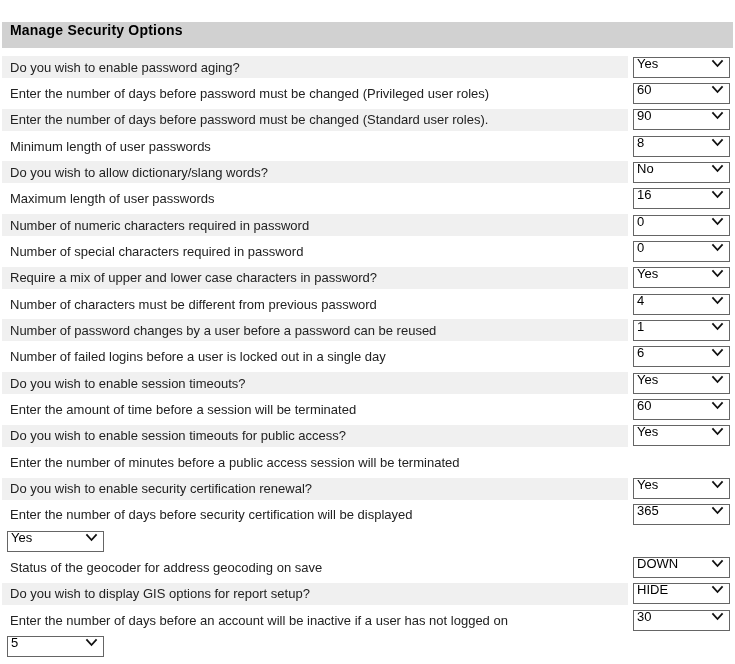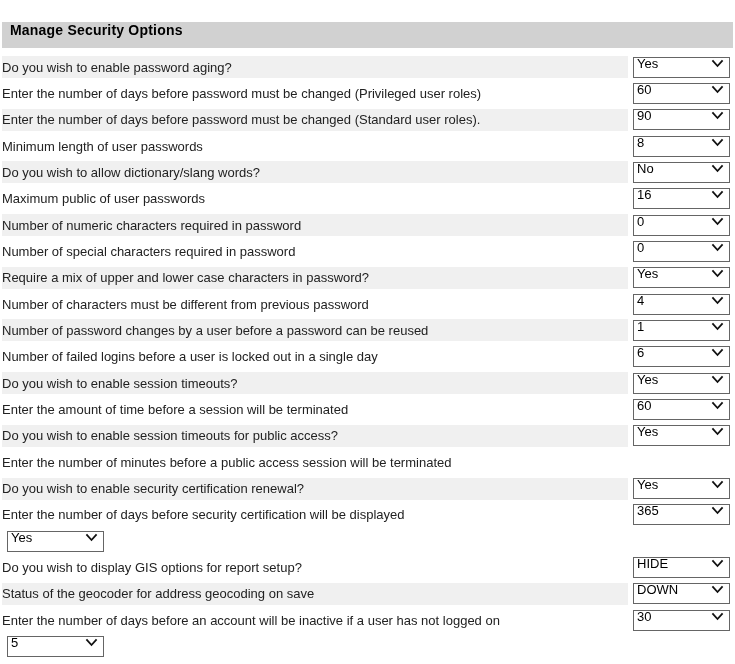--- a/index.html
+++ b/index.html
@@ -47,20 +47,21 @@
   }
   .row:nth-child(odd) .label-cell {
     background: #f0f0f0;
   }
   .label-cell {
     flex: 0 0 626px;
     height: 22px;
     display: flex;
     align-items: center;
     box-sizing: border-box;
+    padding-left: 8px;
     background: #ffffff;
   }
   .label-cell span {
     font-size: 13px;
     color: #222222;
     white-space: nowrap;
   }
   .select-box {
     margin-left: 5px;
     width: 97px;
@@ -149,21 +150,21 @@
     <div class="select-box">
       <span class="select-value">No</span>
       <svg class="chevron" width="13" height="9" viewBox="0 0 13 9">
         <polyline points="1.4,1.4 6.5,7 11.6,1.4" fill="none" stroke="#111111" stroke-width="1.8"></polyline>
       </svg>
     </div>
   </div>
 
   <div class="row">
     <div class="label-cell">
-      <span>Maximum public of user passwords</span>
+      <span>Maximum length of user passwords</span>
     </div>
     <div class="select-box">
       <span class="select-value">16</span>
       <svg class="chevron" width="13" height="9" viewBox="0 0 13 9">
         <polyline points="1.4,1.4 6.5,7 11.6,1.4" fill="none" stroke="#111111" stroke-width="1.8"></polyline>
       </svg>
     </div>
   </div>
 
   <div class="row">
@@ -308,44 +309,44 @@
     <div class="select-box">
       <span class="select-value">Yes</span>
       <svg class="chevron" width="13" height="9" viewBox="0 0 13 9">
         <polyline points="1.4,1.4 6.5,7 11.6,1.4" fill="none" stroke="#111111" stroke-width="1.8"></polyline>
       </svg>
     </div>
   </div>
 
   <div class="row">
     <div class="label-cell">
+      <span>Status of the geocoder for address geocoding on save</span>
+    </div>
+    <div class="select-box">
+      <span class="select-value">DOWN</span>
+      <svg class="chevron" width="13" height="9" viewBox="0 0 13 9">
+        <polyline points="1.4,1.4 6.5,7 11.6,1.4" fill="none" stroke="#111111" stroke-width="1.8"></polyline>
+      </svg>
+    </div>
+  </div>
+
+  <div class="row">
+    <div class="label-cell">
       <span>Do you wish to display GIS options for report setup?</span>
     </div>
     <div class="select-box">
       <span class="select-value">HIDE</span>
       <svg class="chevron" width="13" height="9" viewBox="0 0 13 9">
         <polyline points="1.4,1.4 6.5,7 11.6,1.4" fill="none" stroke="#111111" stroke-width="1.8"></polyline>
       </svg>
     </div>
   </div>
 
   <div class="row">
     <div class="label-cell">
-      <span>Status of the geocoder for address geocoding on save</span>
-    </div>
-    <div class="select-box">
-      <span class="select-value">DOWN</span>
-      <svg class="chevron" width="13" height="9" viewBox="0 0 13 9">
-        <polyline points="1.4,1.4 6.5,7 11.6,1.4" fill="none" stroke="#111111" stroke-width="1.8"></polyline>
-      </svg>
-    </div>
-  </div>
-
-  <div class="row">
-    <div class="label-cell">
       <span>Enter the number of days before an account will be inactive if a user has not logged on</span>
     </div>
     <div class="select-box">
       <span class="select-value">30</span>
       <svg class="chevron" width="13" height="9" viewBox="0 0 13 9">
         <polyline points="1.4,1.4 6.5,7 11.6,1.4" fill="none" stroke="#111111" stroke-width="1.8"></polyline>
       </svg>
     </div>
   </div>
 

